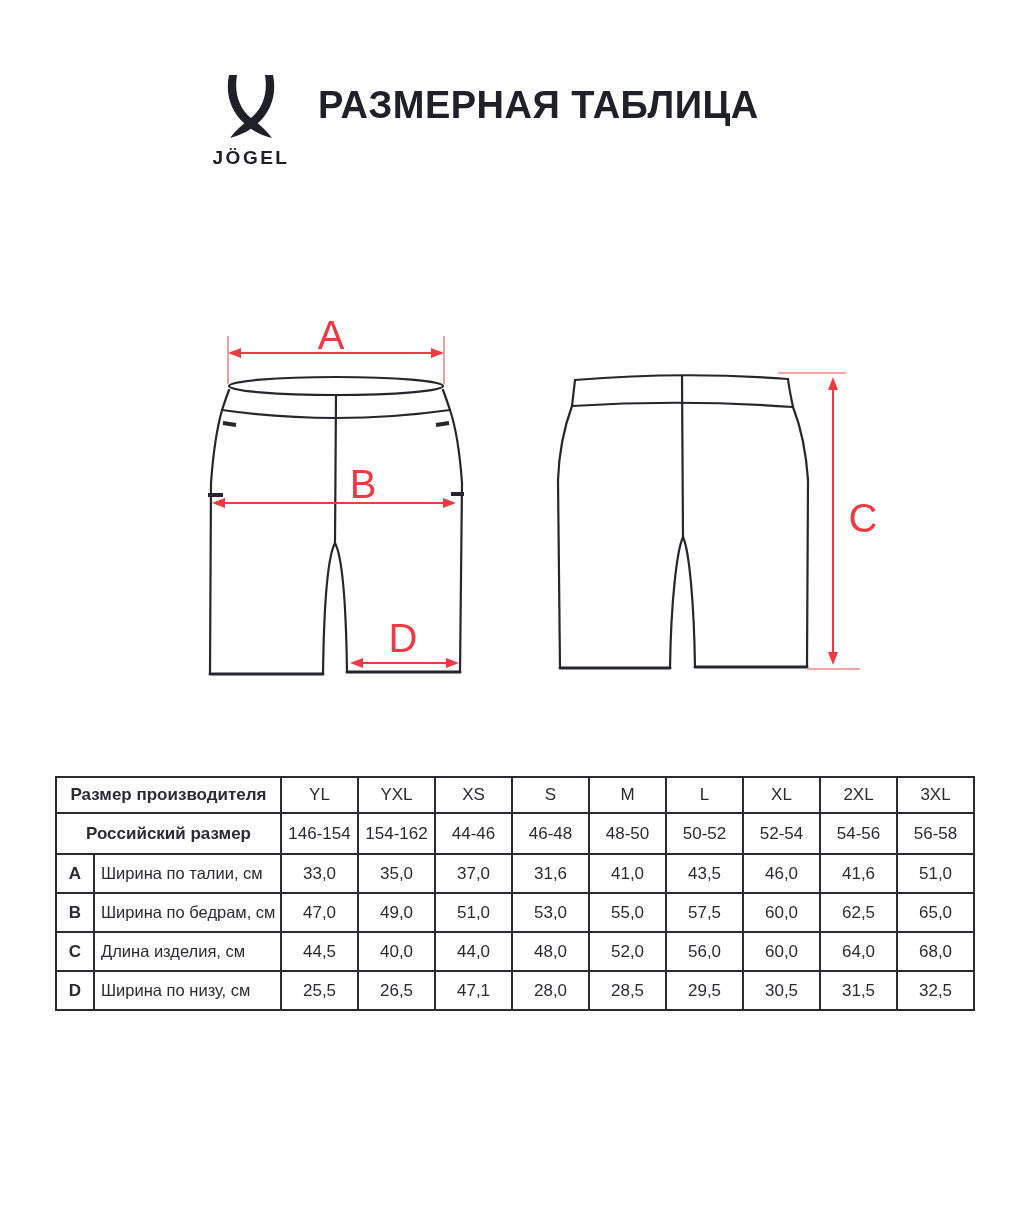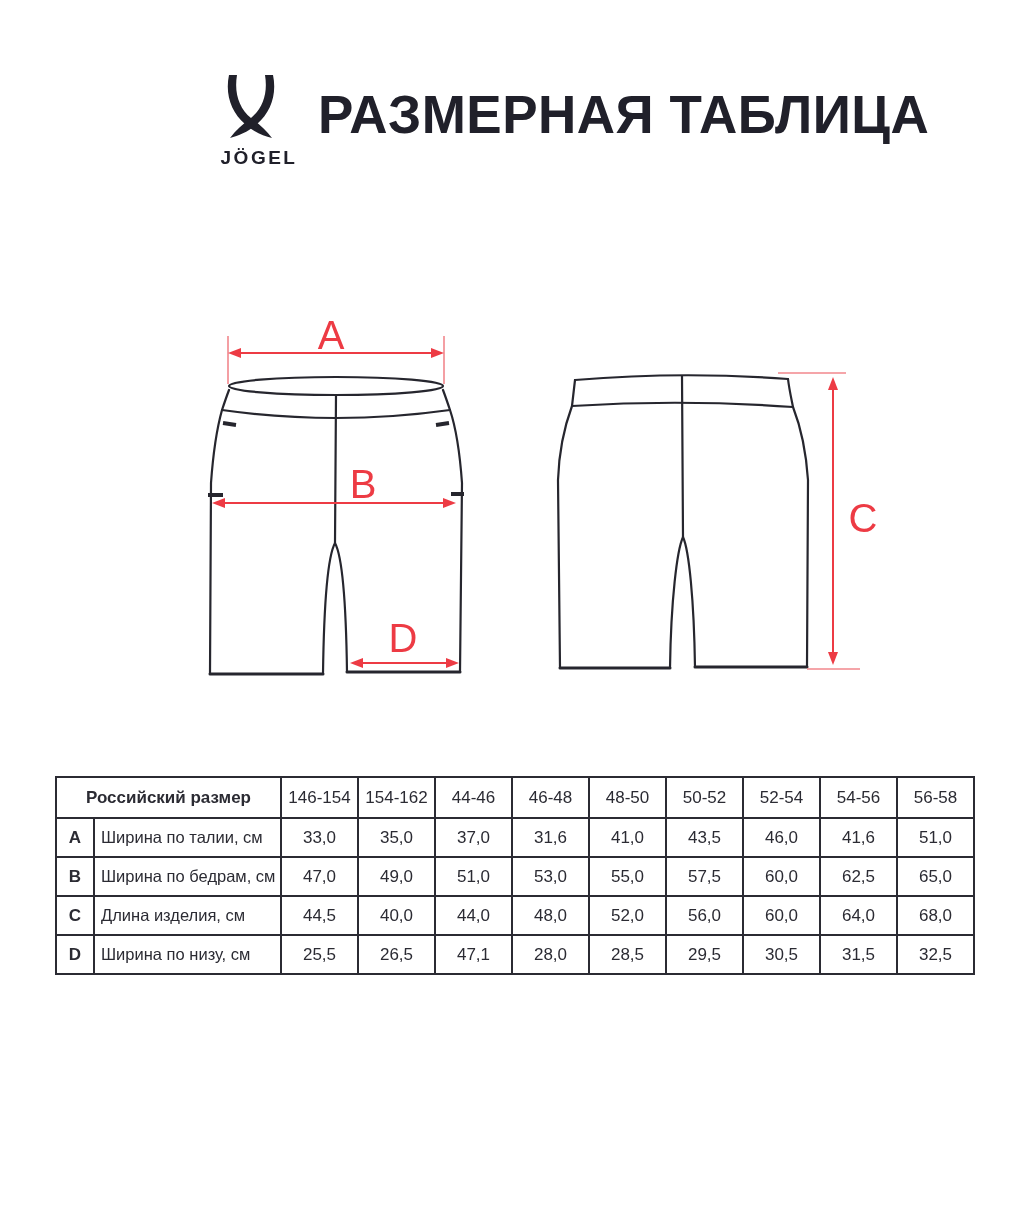--- a/index.html
+++ b/index.html
@@ -1,24 +1,24 @@
 <!DOCTYPE html>
 <html><head>
 <meta charset="utf-8">
 <style>
   html,body{margin:0;padding:0;background:#ffffff;}
   .page{position:relative;width:1024px;height:1231px;background:#ffffff;overflow:hidden;
         font-family:"Liberation Sans",sans-serif;}
 
   
   .logo-icon{position:absolute;left:224px;top:74px;width:54px;height:70px;}
-  .wordmark{position:absolute;left:210px;top:147px;width:98px;text-align:center;
+  .wordmark{position:absolute;left:202px;top:147px;width:98px;text-align:center;
             font-size:19px;font-weight:700;letter-spacing:2.5px;color:#20202a;}
   .title{position:absolute;left:318px;top:84px;width:560px;margin:0;
-         font-size:53px;font-weight:700;letter-spacing:.5px;color:#20202a;white-space:nowrap;}
+         font-size:38px;font-weight:700;letter-spacing:.5px;color:#20202a;white-space:nowrap;}
 
   
   .diagram{position:absolute;left:170px;top:300px;width:730px;height:410px;}
   .outline{fill:none;stroke:#26262e;stroke-width:2.2;stroke-linecap:round;stroke-linejoin:round;}
   .hem{stroke-width:3;}
   .tick{fill:none;stroke:#26262e;stroke-width:4;stroke-linecap:butt;}
   .dim{stroke:#ed3b44;stroke-width:2;fill:none;}
   .dimhead{fill:#ed3b44;stroke:none;}
   .ext{stroke:#f2878d;stroke-width:1.6;fill:none;}
   .dimtext{fill:#ed3b44;font-family:"Liberation Sans",sans-serif;font-size:40px;font-weight:400;}
@@ -116,20 +116,32 @@
         <col style="width:77px">
         <col style="width:77px">
       <col style="width:77px">
         <col style="width:77px">
         <col style="width:77px">
       <col style="width:77px">
         <col style="width:77px">
         <col style="width:77px">
     </colgroup>
     <tbody>
+        <tr class="r1">
+          <td class="bold" colspan="2">Размер производителя</td>
+          <td>YL</td>
+          <td>YXL</td>
+          <td>XS</td>
+          <td>S</td>
+          <td>M</td>
+          <td>L</td>
+          <td>XL</td>
+          <td>2XL</td>
+          <td>3XL</td>
+        </tr>
         <tr class="r2">
           <td class="bold" colspan="2">Российский размер</td>
           <td>146-154</td>
           <td>154-162</td>
           <td>44-46</td>
           <td>46-48</td>
           <td>48-50</td>
           <td>50-52</td>
           <td>52-54</td>
           <td>54-56</td>

